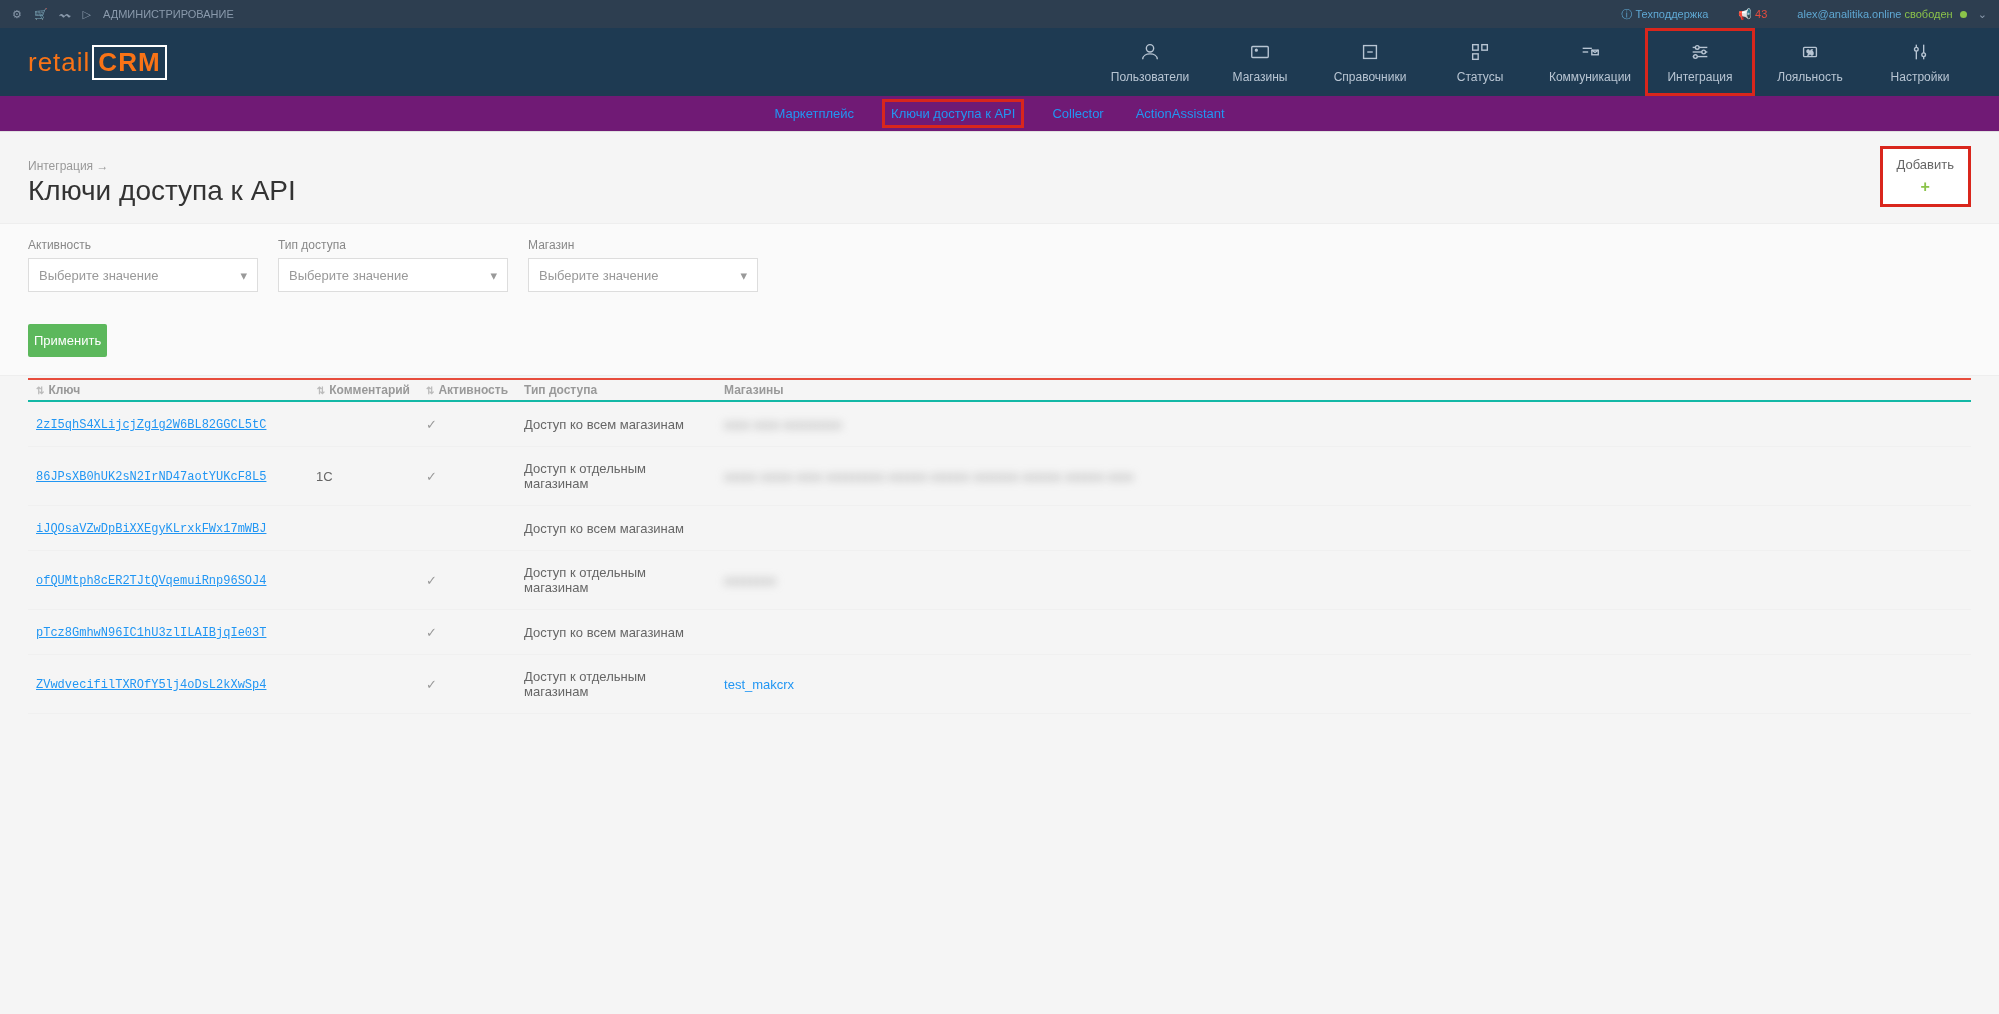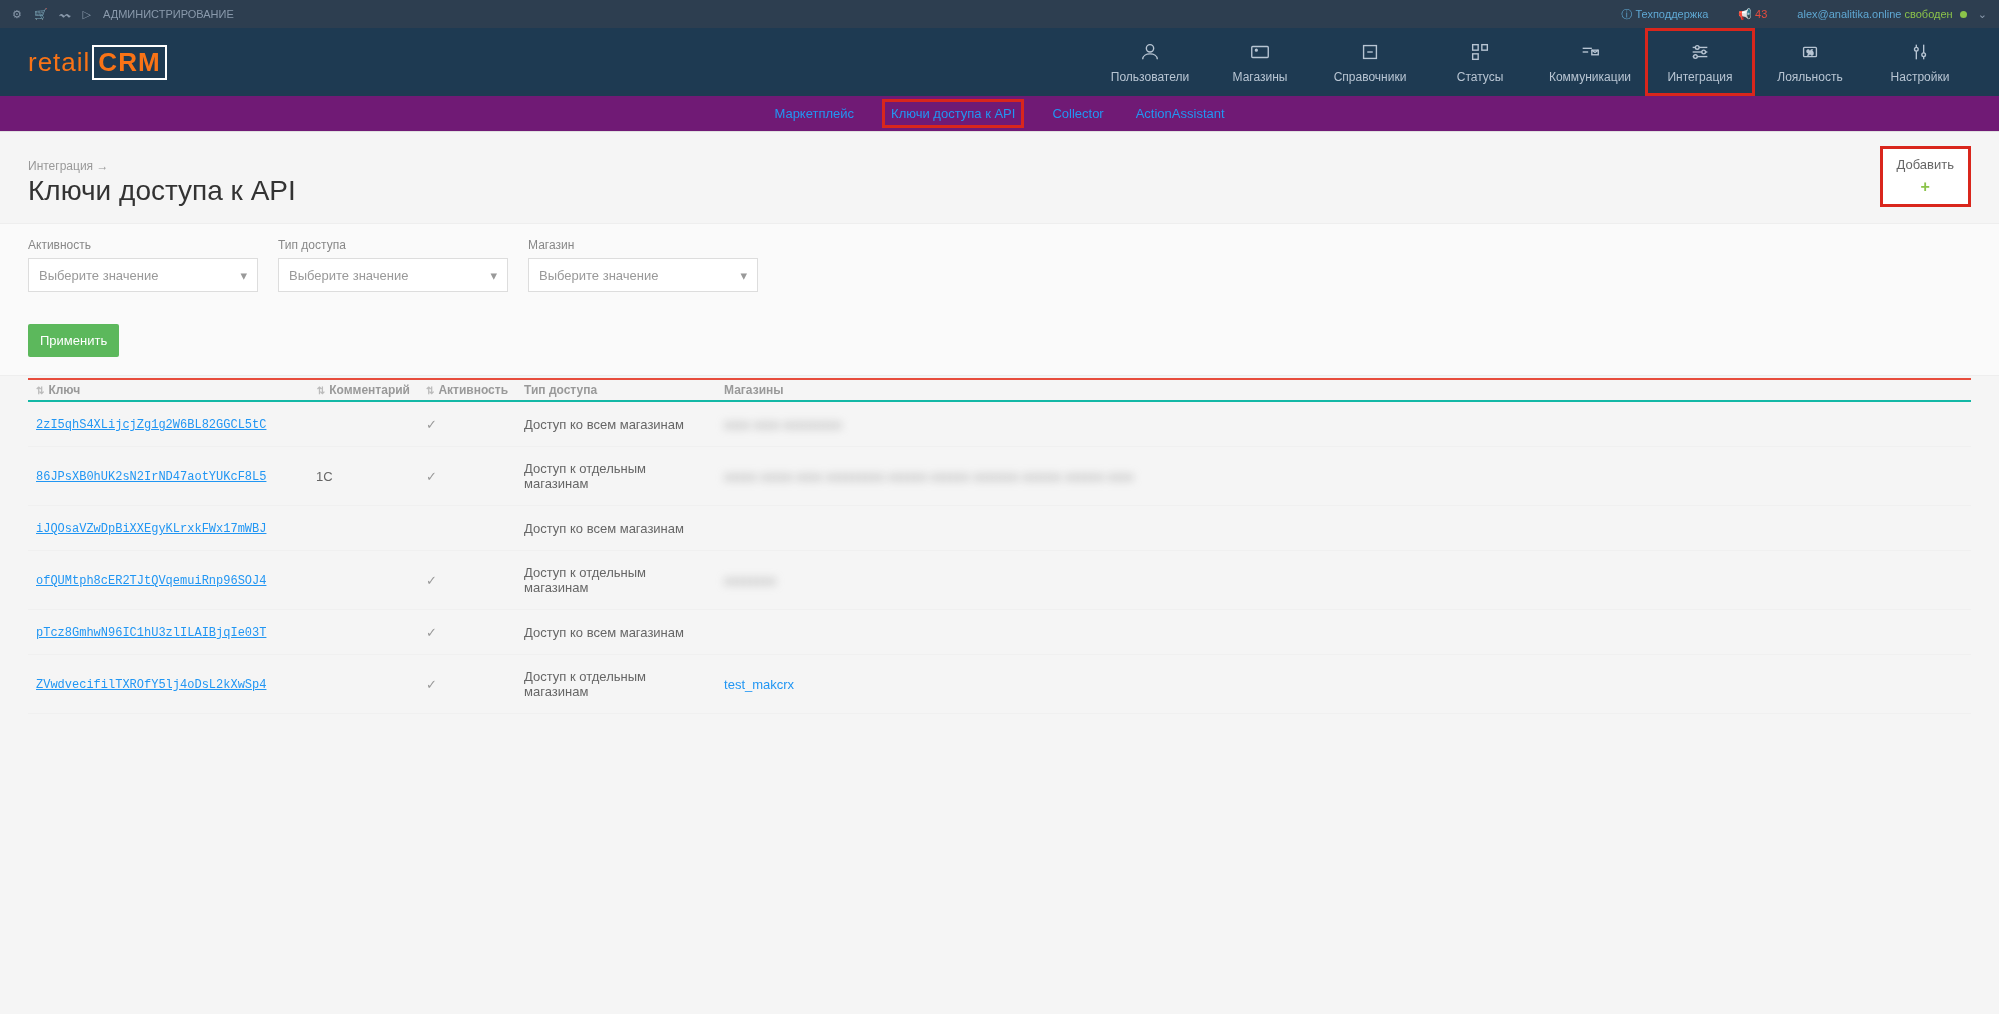--- a/index.html
+++ b/index.html
@@ -29,21 +29,21 @@
 .page-header { padding: 14px 28px 16px; display: flex; align-items: flex-end; }
 .breadcrumb { color: #999; font-size: 12px; }
 .page-title { font-size: 28px; font-weight: 400; color: #333; margin-top: 2px; }
 .add-btn { margin-left: auto; background: white; border: 3px solid #d9261c; padding: 8px 14px; color: #666; font-size: 13px; cursor: pointer; display: flex; align-items: center; gap: 6px; flex-direction: column; }
 .add-btn .plus { color: #8bc34a; font-weight: bold; font-size: 16px; }
 
 .filters { background: #fafafa; border-top: 1px solid #eee; border-bottom: 1px solid #eee; padding: 14px 28px 18px; display: flex; gap: 20px; flex-wrap: wrap; }
 .filter-group { display: flex; flex-direction: column; gap: 6px; }
 .filter-label { color: #888; font-size: 12px; }
 .filter-select { width: 230px; height: 34px; border: 1px solid #ddd; background: white; padding: 0 10px; color: #999; display: flex; align-items: center; justify-content: space-between; cursor: pointer; }
-.apply-btn { background: #5cb85c; color: white; border: none; padding: 9px 12px; font-size: 13px; cursor: pointer; border-radius: 2px; margin-top: 12px; }
+.apply-btn { background: #5cb85c; color: white; border: none; padding: 9px 6px; font-size: 13px; cursor: pointer; border-radius: 2px; margin-top: 12px; }
 .filters-row2 { width: 100%; }
 
 .table-wrap { padding: 0 28px; margin-top: 2px; }
 .table-header-line { height: 2px; background: #e74c3c; }
 table { width: 100%; border-collapse: collapse; }
 th { text-align: left; padding: 3px 8px; color: #999; font-weight: bold; font-size: 12px; border-bottom: 2px solid #14b8a6; }
 th .sort-ic { color: #bbb; margin-right: 4px; font-size: 10px; }
 td { padding: 14px 8px; border-bottom: 1px solid #f0f0f0; font-size: 13px; color: #666; }
 .key-cell { font-family: "Courier New", monospace; color: #2196f3; text-decoration: underline; cursor: pointer; font-size: 12px; }
 .check-ic { color: #999; }

